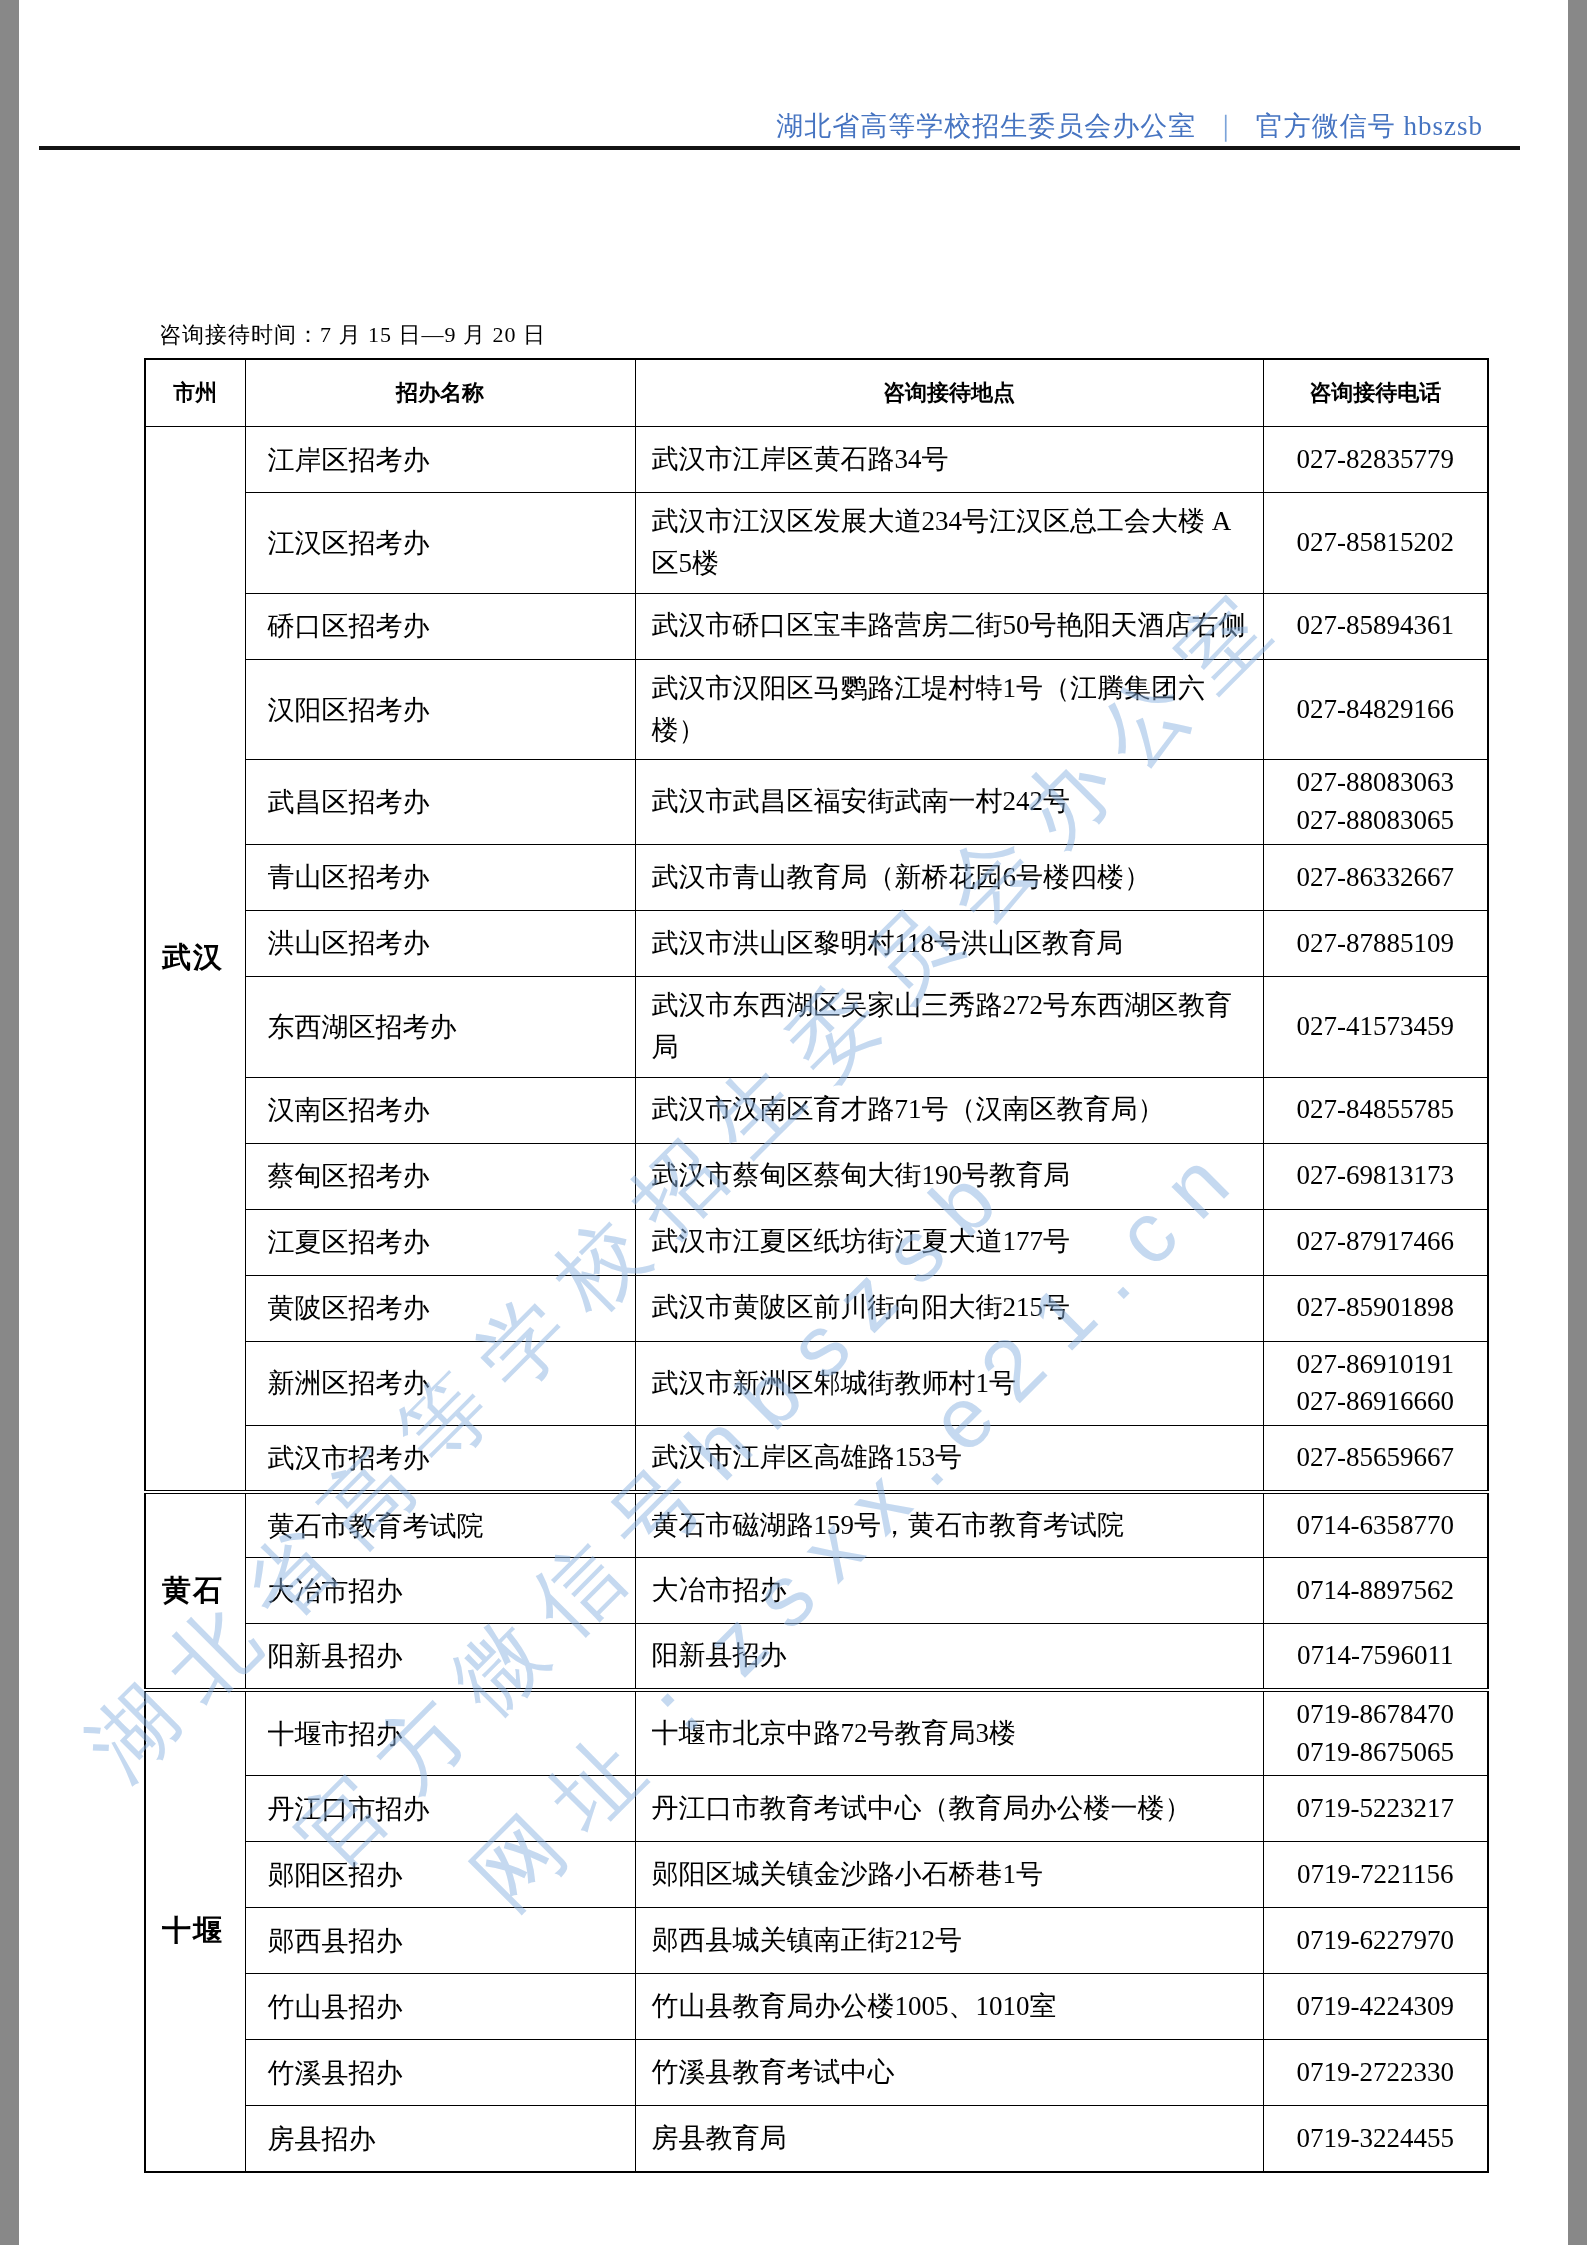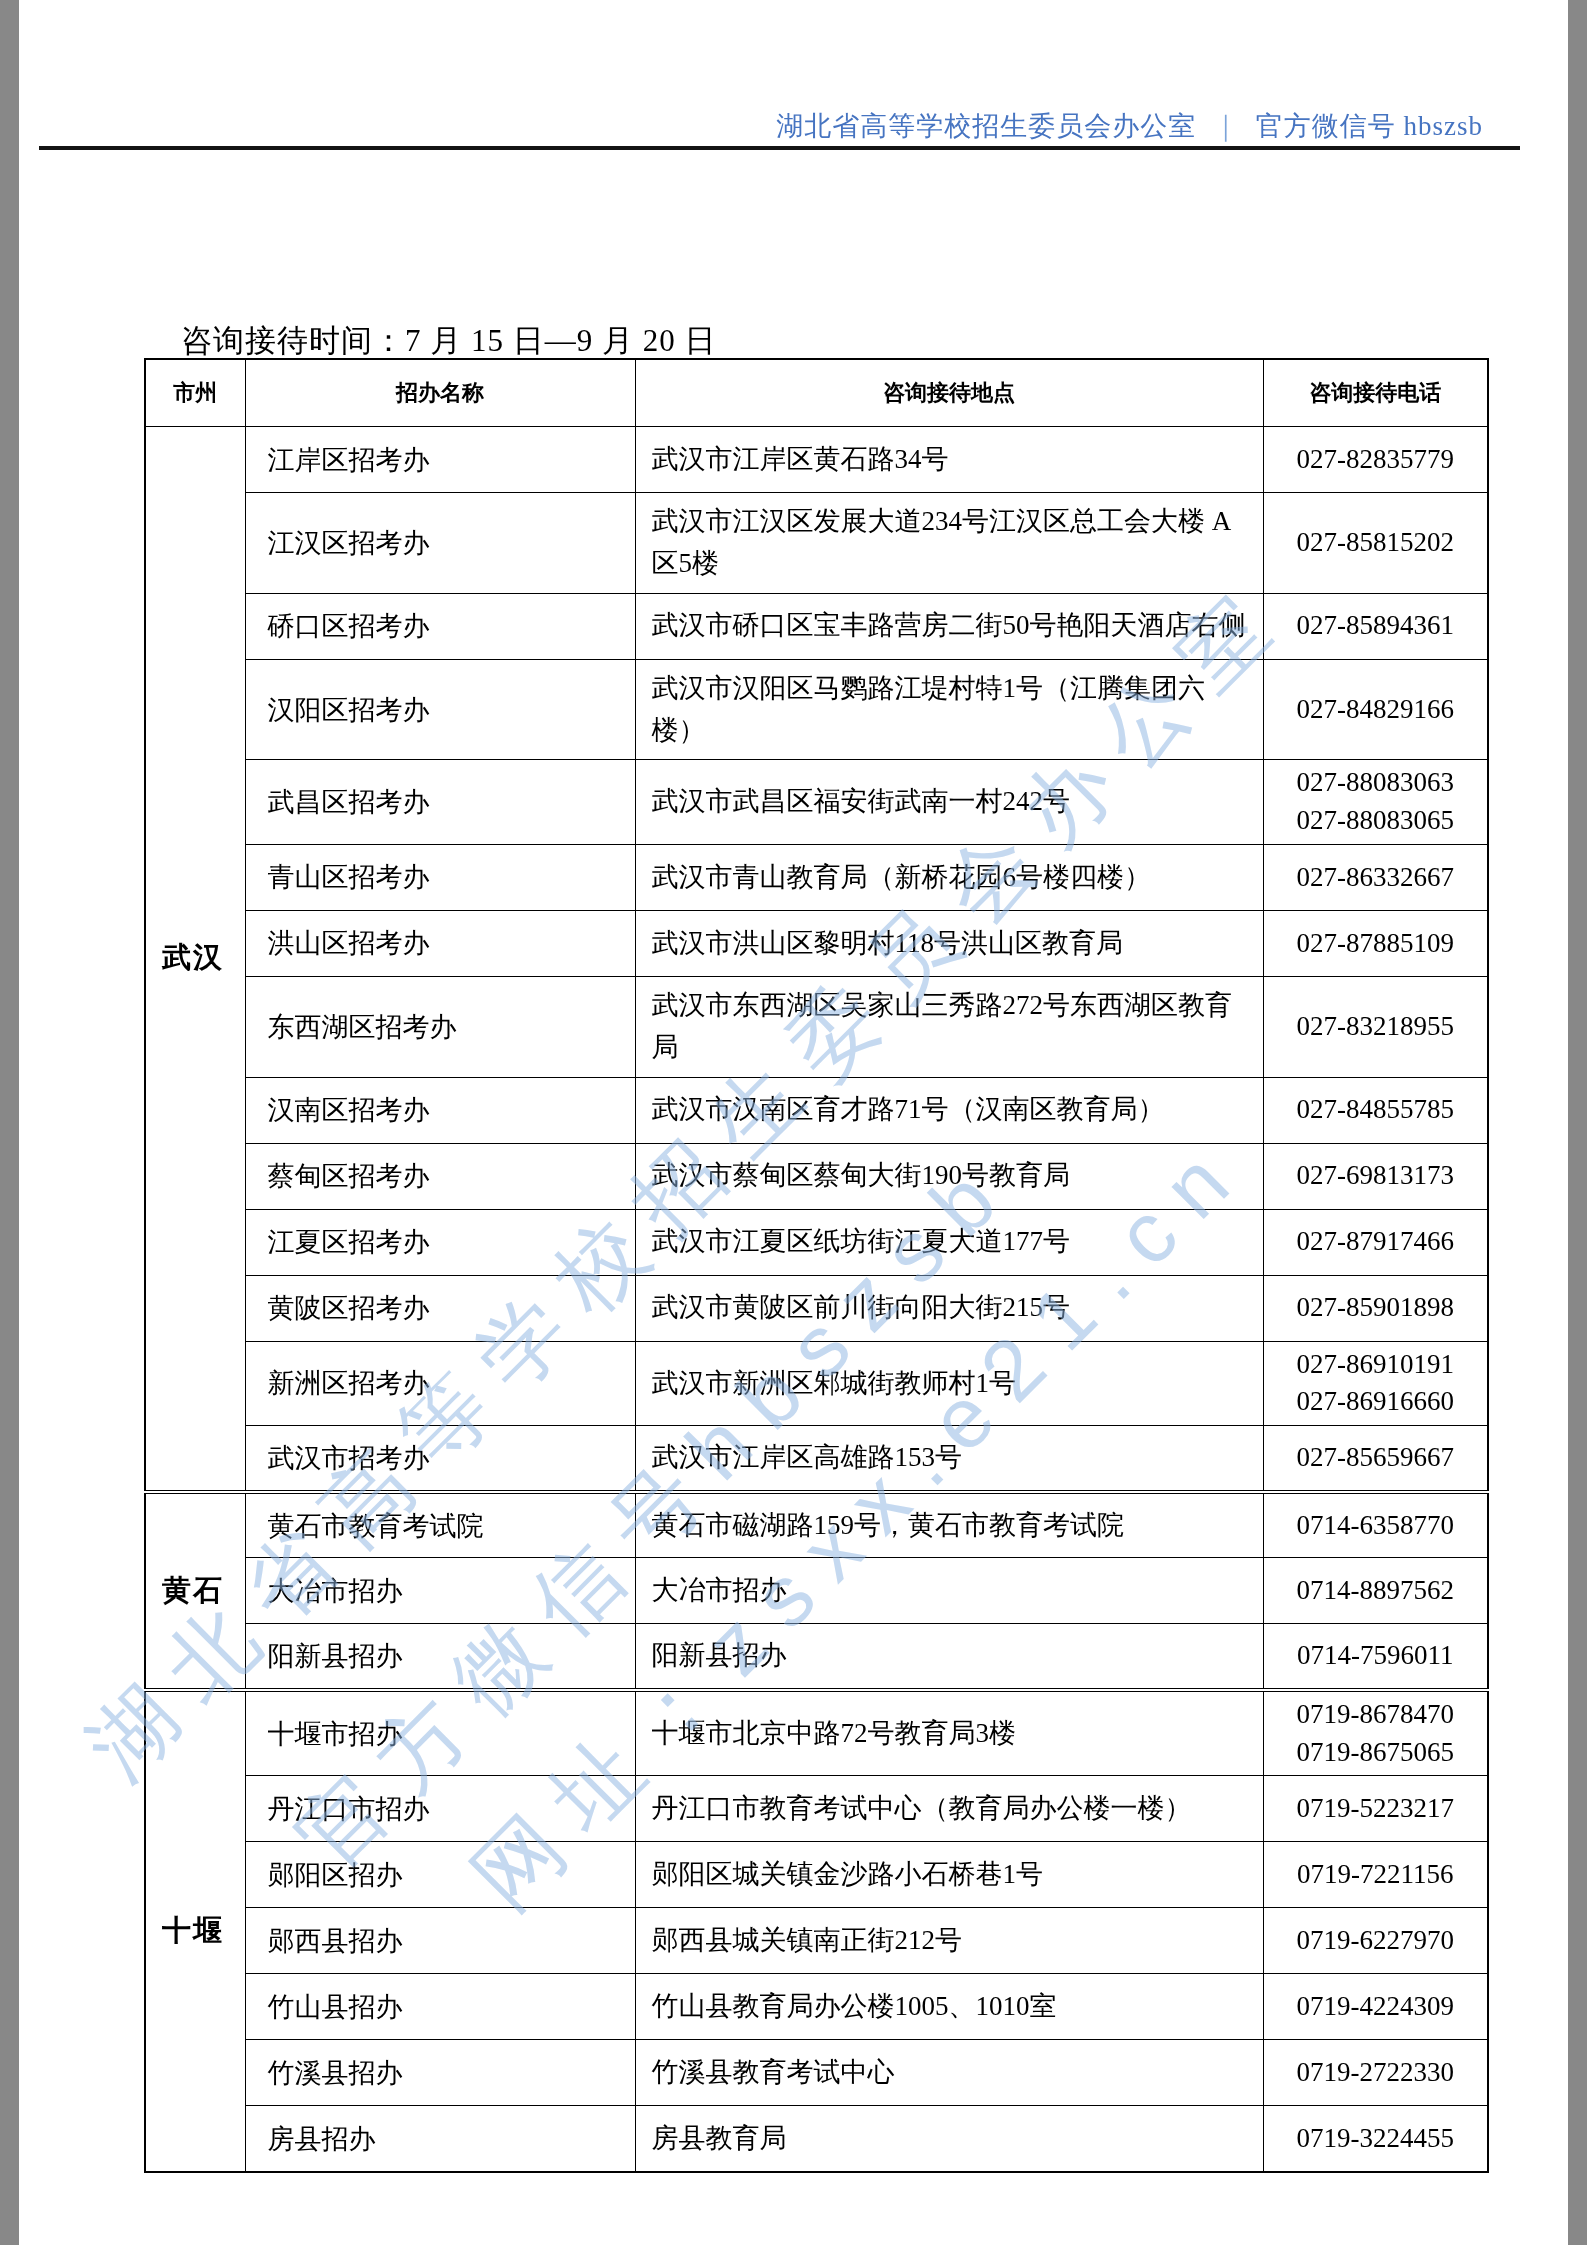--- a/index.html
+++ b/index.html
@@ -11,21 +11,21 @@
   .masthead{
     position:absolute;top:108px;left:0;right:85px;text-align:right;
     font-size:27px;color:#4674c1;letter-spacing:1px;white-space:nowrap;
   }
   .masthead .sep{color:#7ba3d9;margin:0 16px;font-weight:400;}
   .rule{position:absolute;top:146px;left:20px;width:1481px;height:4px;background:#141414;}
   .title{
     position:absolute;top:198px;left:0;width:100%;margin:0;text-align:center;
     font-size:41px;font-weight:700;letter-spacing:2px;
   }
-  .subtitle{position:absolute;top:320px;left:162px;font-size:31px;letter-spacing:1px;}
+  .subtitle{position:absolute;top:320px;left:140px;font-size:22px;letter-spacing:1px;}
   table.contact{
     position:absolute;top:358px;left:125px;width:1343px;
     border-collapse:collapse;table-layout:fixed;border:2px solid #000;
   }
   .contact th,.contact td{border:1px solid #000;vertical-align:middle;}
   .contact thead th{
     font-weight:700;font-size:22px;text-align:center;height:62px;padding:2px 4px;
   }
   .contact tbody tr{height:66px;}
   td.city-cell{font-weight:700;font-size:29px;text-align:left;padding:16px;letter-spacing:2px;}
@@ -122,21 +122,21 @@
           <td class="name-cell">洪山区招考办</td>
           <td class="addr-cell">武汉市洪山区黎明村118号洪山区教育局</td>
           <td class="phone-cell">
             <div>027-87885109</div>
           </td>
         </tr>
         <tr>
           <td class="name-cell">东西湖区招考办</td>
           <td class="addr-cell">武汉市东西湖区吴家山三秀路272号东西湖区教育局</td>
           <td class="phone-cell">
-            <div>027-83218955</div>
+            <div>027-41573459</div>
           </td>
         </tr>
         <tr>
           <td class="name-cell">汉南区招考办</td>
           <td class="addr-cell">武汉市汉南区育才路71号（汉南区教育局）</td>
           <td class="phone-cell">
             <div>027-84855785</div>
           </td>
         </tr>
         <tr>

